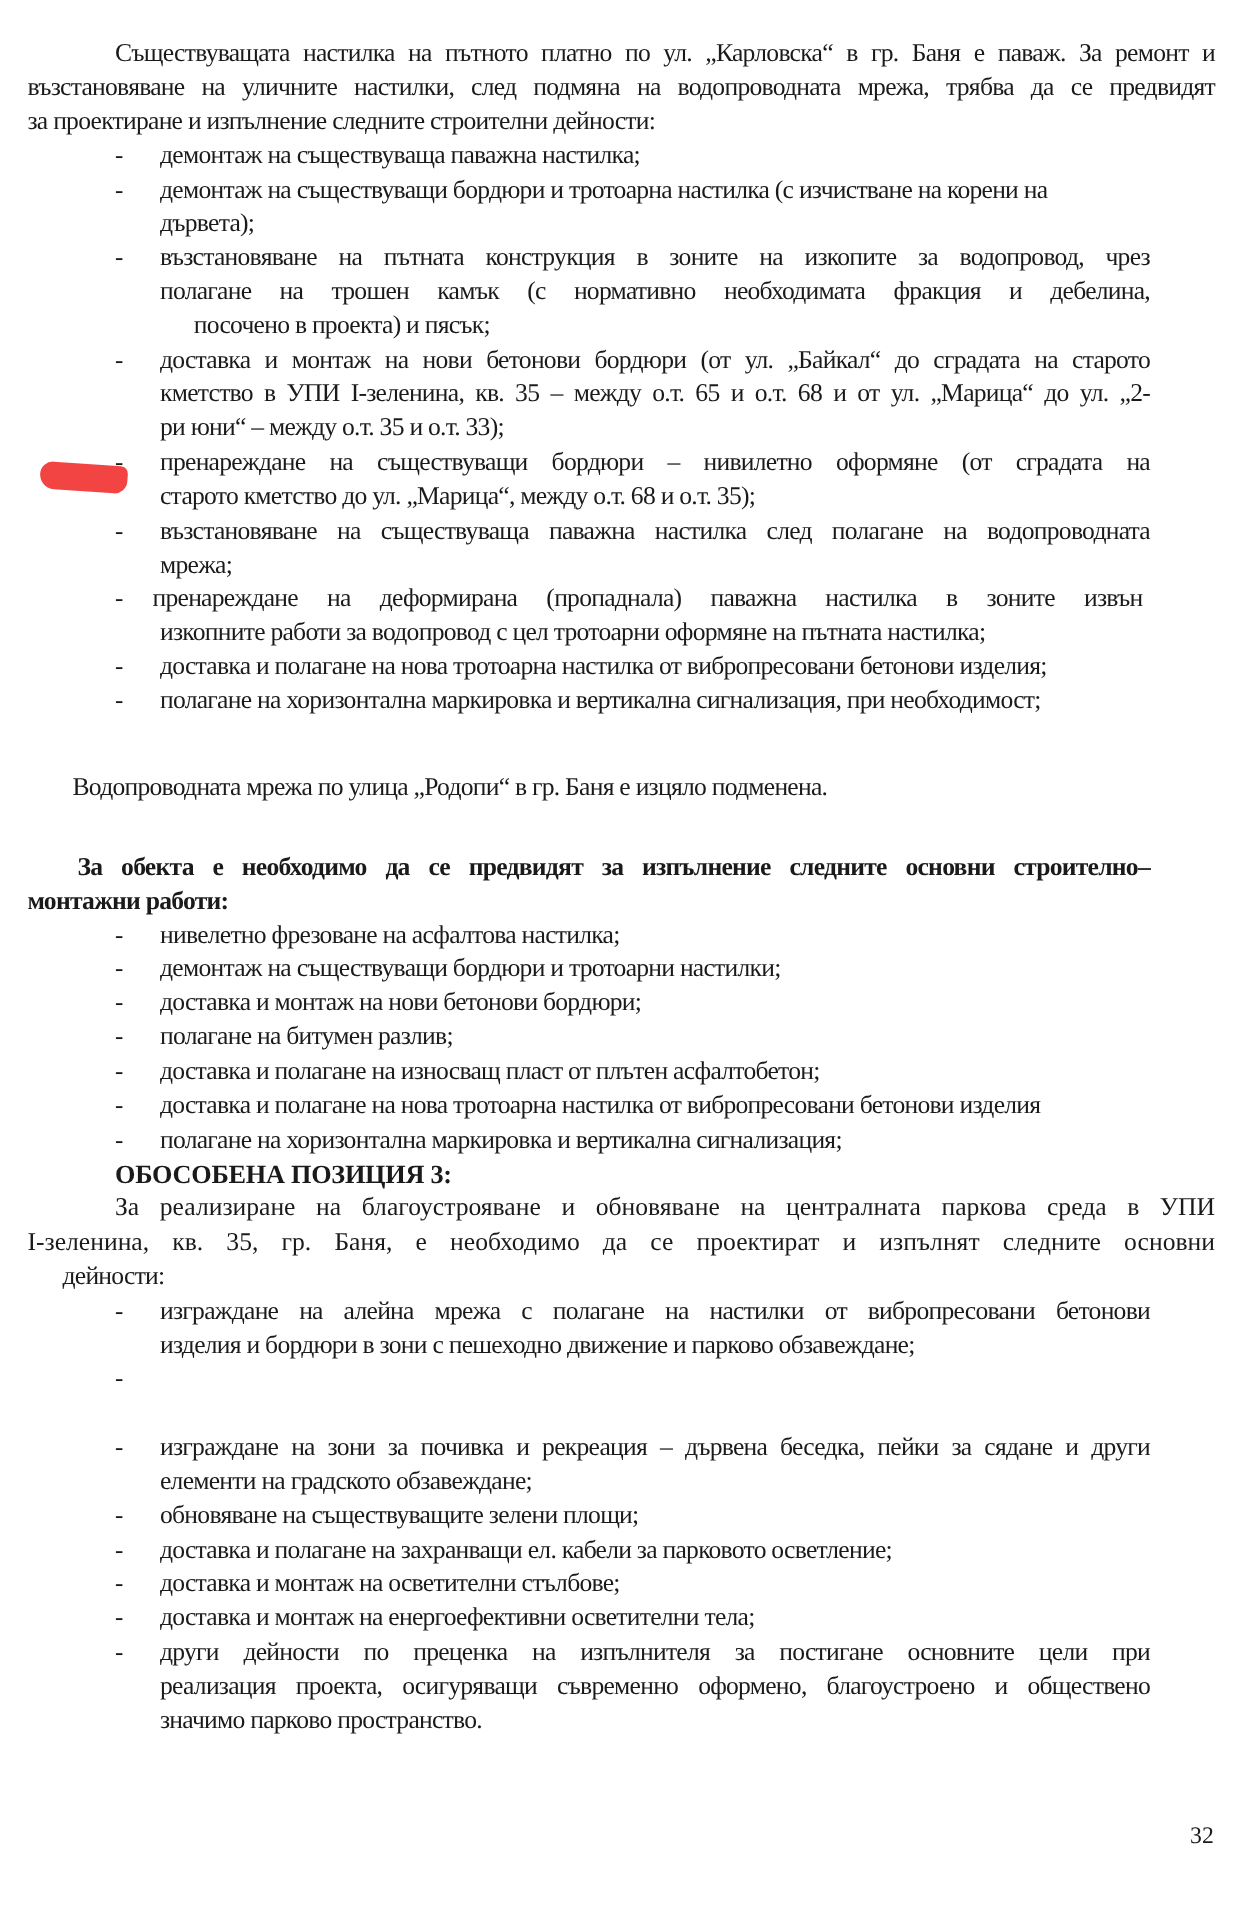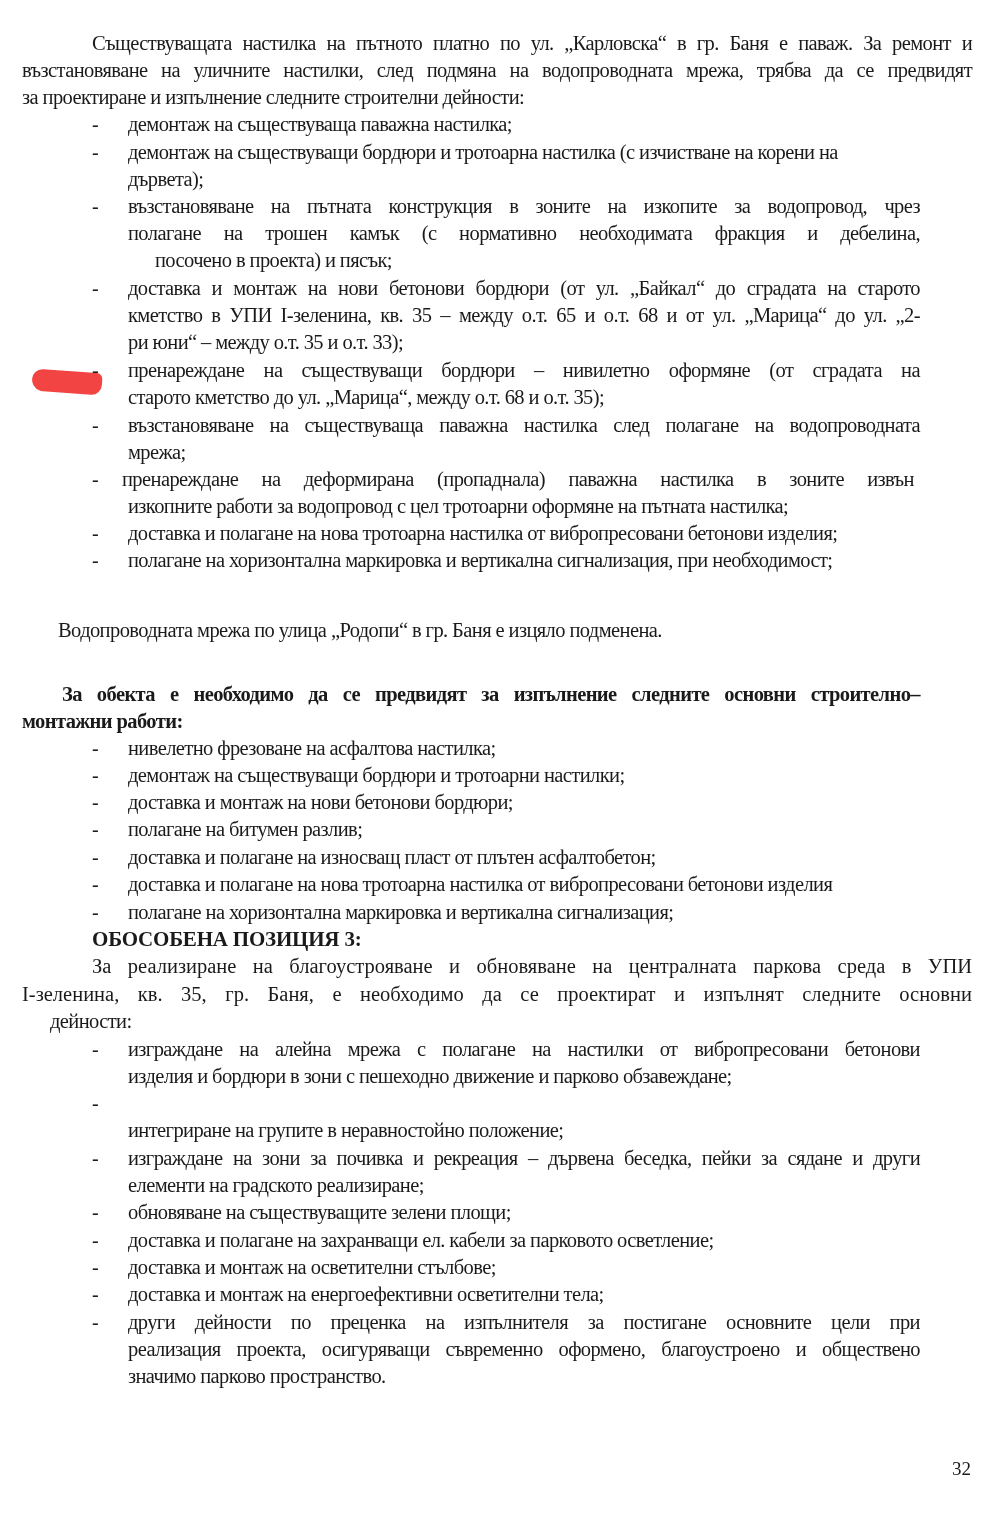--- a/index.html
+++ b/index.html
@@ -82,25 +82,24 @@
   <div class="line heading" style="left:92px; top:926px;">ОБОСОБЕНА ПОЗИЦИЯ 3:</div>
   <div class="line just" style="left:92px; top:953px; width:880px; letter-spacing:0;">За реализиране на благоустрояване и обновяване на централната паркова среда в УПИ</div>
   <div class="line just" style="left:22px; top:981px; width:950px; letter-spacing:0;">I-зеленина, кв. 35, гр. Баня, е необходимо да се проектират и изпълнят следните основни</div>
   <div class="line" style="left:22px; top:1008px;margin-left:28px;">дейности:</div>
 
   <span class="dash" style="top:1036px;">-</span>
   <div class="line just" style="left:128px; top:1036px; width:792px;">изграждане на алейна мрежа с полагане на настилки от вибропресовани бетонови</div>
   <div class="line" style="left:128px; top:1063px;">изделия и бордюри в зони с пешеходно движение и парково обзавеждане;</div>
 
   <span class="dash" style="top:1090px;">-</span>
-  <div class="line" style="left:128px; top:1117px;">интегриране на групите в неравностойно положение;</div>
 
   <span class="dash" style="top:1145px;">-</span>
   <div class="line just" style="left:128px; top:1145px; width:792px;">изграждане на зони за почивка и рекреация – дървена беседка, пейки за сядане и други</div>
-  <div class="line" style="left:128px; top:1172px;">елементи на градското реализиране;</div>
+  <div class="line" style="left:128px; top:1172px;">елементи на градското обзавеждане;</div>
 
   <span class="dash" style="top:1199px;">-</span>
   <div class="line" style="left:128px; top:1199px;">обновяване на съществуващите зелени площи;</div>
   <span class="dash" style="top:1227px;">-</span>
   <div class="line" style="left:128px; top:1227px;">доставка и полагане на захранващи ел. кабели за парковото осветление;</div>
   <span class="dash" style="top:1254px;">-</span>
   <div class="line" style="left:128px; top:1254px;">доставка и монтаж на осветителни стълбове;</div>
   <span class="dash" style="top:1281px;">-</span>
   <div class="line" style="left:128px; top:1281px;">доставка и монтаж на енергоефективни осветителни тела;</div>
 

